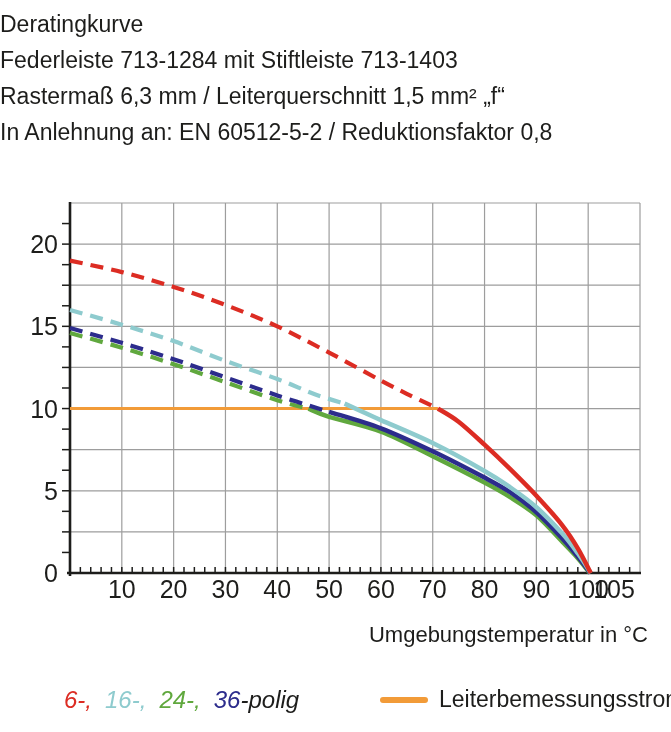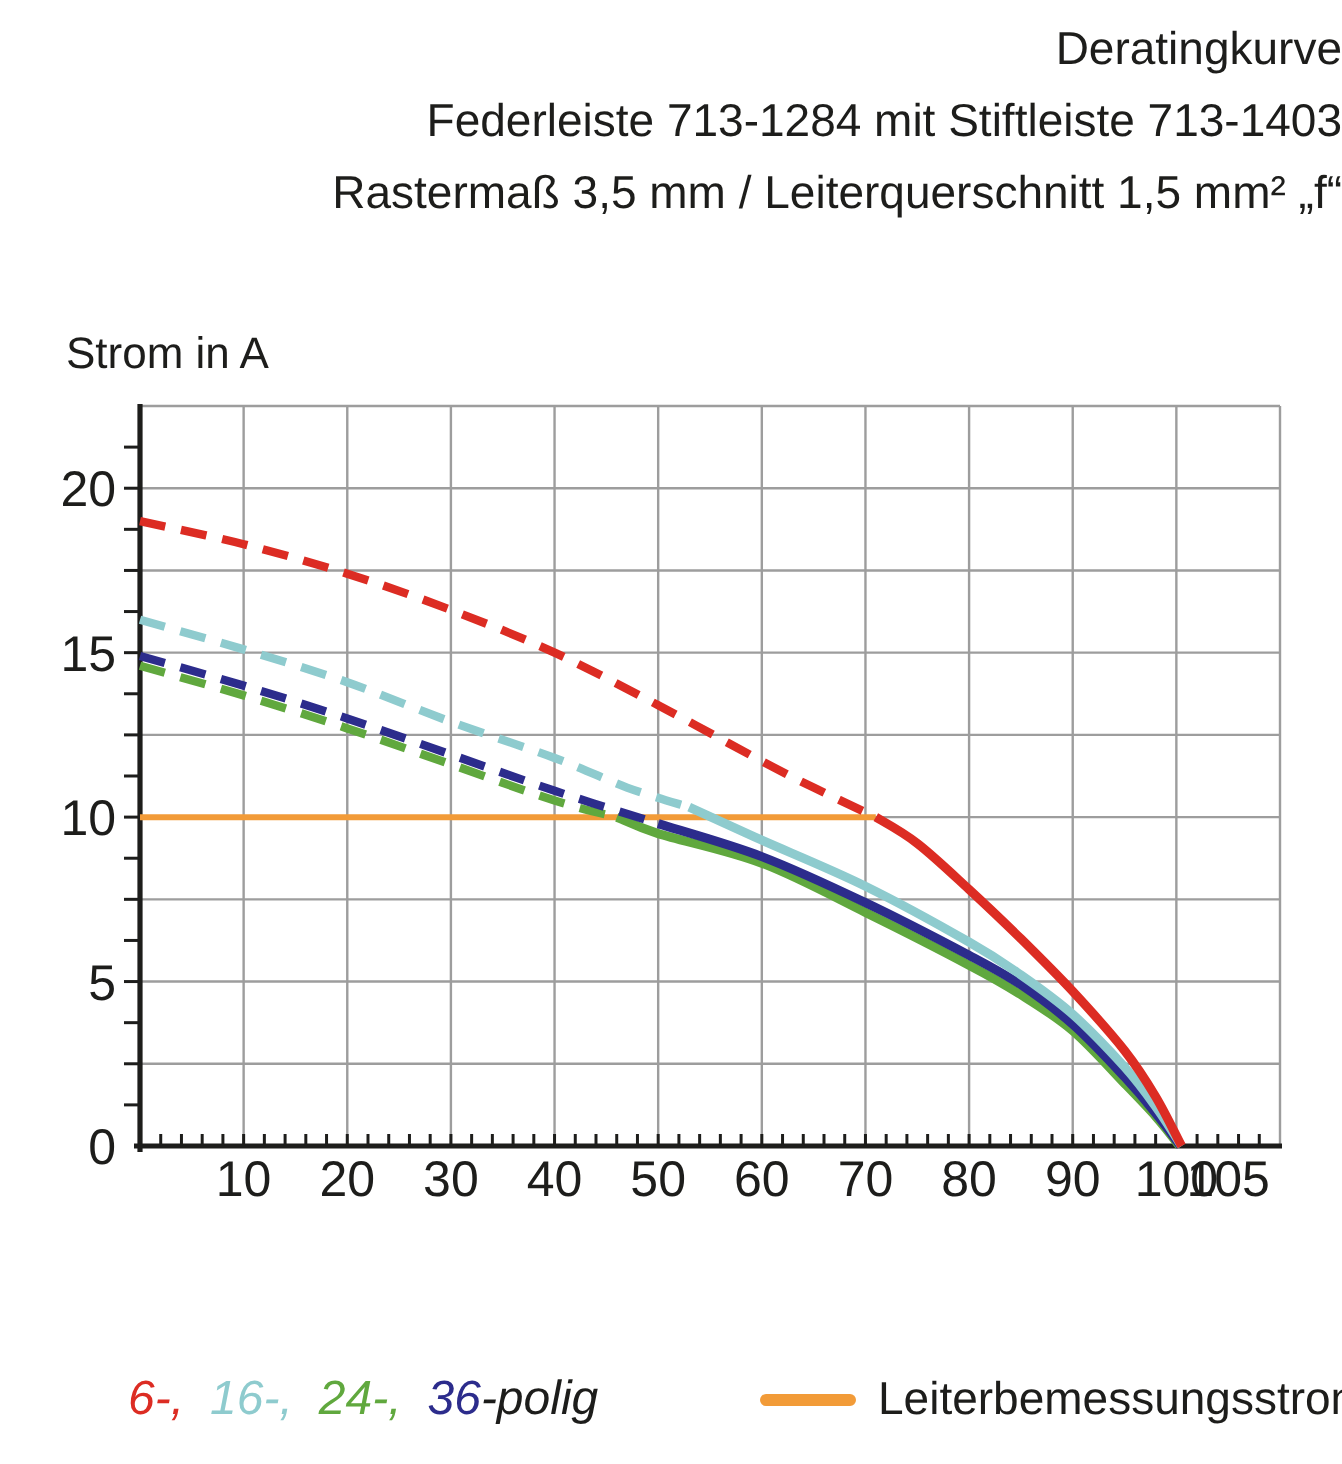--- a/index.html
+++ b/index.html
@@ -6,21 +6,21 @@
   .page{
     position:relative;
     width:671px;height:732px;
     background:#ffffff;
     font-family:"Liberation Sans", sans-serif;
     color:#1d1d1b;
     overflow:hidden;
   }
   .titles{
     position:absolute;top:6px;left:0;right:0;
-    text-align:right;
+    text-align:left;
     font-size:23px;line-height:36px;
     color:#1d1d1b;
   }
   .y-axis-title{
     position:absolute;left:33px;top:164px;
     font-size:22px;
   }
   .x-axis-title{
     position:absolute;right:23px;top:622px;
     font-size:22px;
@@ -39,24 +39,24 @@
   .lg-item{display:inline-block;}
 </style>
 </head>
 <body>
 
 <div class="page">
 
   <div class="titles">
     <div>Deratingkurve</div>
     <div>Federleiste 713-1284 mit Stiftleiste 713-1403</div>
-    <div>Rastermaß 3,5 mm / Leiterquerschnitt 1,5 mm² „f“</div>
+    <div>Rastermaß 6,3 mm / Leiterquerschnitt 1,5 mm² „f“</div>
+    <div>In Anlehnung an: EN 60512-5-2 / Reduktionsfaktor 0,8</div>
   </div>
 
-  <div class="y-axis-title">Strom in A</div>
 
   <svg id="chart-svg" viewBox="0 0 671 732" aria-hidden="true">
       <line x1="121.81818181818181" y1="203" x2="121.81818181818181" y2="573" stroke="#9d9d9d" stroke-width="1.2"></line>
       <line x1="173.63636363636363" y1="203" x2="173.63636363636363" y2="573" stroke="#9d9d9d" stroke-width="1.2"></line>
       <line x1="225.45454545454547" y1="203" x2="225.45454545454547" y2="573" stroke="#9d9d9d" stroke-width="1.2"></line>
       <line x1="277.27272727272725" y1="203" x2="277.27272727272725" y2="573" stroke="#9d9d9d" stroke-width="1.2"></line>
       <line x1="329.09090909090907" y1="203" x2="329.09090909090907" y2="573" stroke="#9d9d9d" stroke-width="1.2"></line>
       <line x1="380.90909090909093" y1="203" x2="380.90909090909093" y2="573" stroke="#9d9d9d" stroke-width="1.2"></line>
       <line x1="432.72727272727275" y1="203" x2="432.72727272727275" y2="573" stroke="#9d9d9d" stroke-width="1.2"></line>
       <line x1="484.54545454545456" y1="203" x2="484.54545454545456" y2="573" stroke="#9d9d9d" stroke-width="1.2"></line>
@@ -165,20 +165,21 @@
       <path d="M 70.0 332.9 C 78.6 335.4, 104.5 342.5, 121.8 347.7 C 139.1 352.9, 156.4 358.4, 173.6 364.2 C 190.9 369.9, 208.2 376.2, 225.5 382.2 C 242.7 388.3, 263.5 395.9, 277.3 400.3 C 291.1 404.7, 303.2 407.2, 308.4 408.6" fill="none" stroke="#60a83e" stroke-width="4.2" stroke-dasharray="13 8" stroke-linejoin="round"></path>
       <path d="M 308.4 408.6 C 311.8 409.9, 317.0 412.9, 329.1 416.8 C 341.2 420.6, 363.6 425.0, 380.9 431.6 C 398.2 438.2, 415.5 447.7, 432.7 456.2 C 450.0 464.7, 471.6 475.7, 484.5 482.6 C 497.5 489.4, 501.8 491.9, 510.5 497.4 C 519.1 502.8, 527.7 508.0, 536.4 515.4 C 545.0 522.8, 555.4 534.6, 562.3 541.8 C 569.2 548.9, 573.2 553.0, 577.8 558.2 C 582.4 563.4, 587.8 570.5, 589.7 573.0" fill="none" stroke="#60a83e" stroke-width="4.5" stroke-linejoin="round"></path>
       <path d="M 70.0 328.0 C 78.6 330.4, 104.5 337.6, 121.8 342.8 C 139.1 348.0, 156.4 353.5, 173.6 359.2 C 190.9 365.0, 208.2 371.3, 225.5 377.3 C 242.7 383.3, 260.0 389.6, 277.3 395.4 C 294.5 401.2, 320.5 409.1, 329.1 411.8" fill="none" stroke="#2c2c8c" stroke-width="4.2" stroke-dasharray="13 8" stroke-linejoin="round"></path>
       <path d="M 329.1 411.8 C 337.7 414.6, 363.6 421.7, 380.9 428.3 C 398.2 434.9, 415.5 443.1, 432.7 451.3 C 450.0 459.5, 471.6 470.8, 484.5 477.6 C 497.5 484.5, 501.8 486.7, 510.5 492.4 C 519.1 498.2, 527.7 504.5, 536.4 512.2 C 545.0 519.8, 555.4 531.1, 562.3 538.5 C 569.2 545.9, 573.2 550.8, 577.8 556.6 C 582.5 562.3, 588.2 570.3, 590.3 573.0" fill="none" stroke="#2c2c8c" stroke-width="4.5" stroke-linejoin="round"></path>
       <path d="M 70.0 309.9 C 78.6 312.4, 104.5 319.5, 121.8 324.7 C 139.1 329.9, 156.4 335.1, 173.6 341.1 C 190.9 347.2, 208.2 354.6, 225.5 360.9 C 242.7 367.2, 262.6 373.5, 277.3 379.0 C 292.0 384.4, 302.3 389.6, 313.5 393.8 C 324.8 397.9, 339.5 402.0, 344.6 403.6" fill="none" stroke="#8ecbce" stroke-width="4.2" stroke-dasharray="13 8" stroke-linejoin="round"></path>
       <path d="M 344.6 403.6 C 350.7 406.4, 366.2 413.5, 380.9 420.1 C 395.6 426.6, 415.5 434.6, 432.7 443.1 C 450.0 451.6, 471.6 463.6, 484.5 471.0 C 497.5 478.4, 501.8 481.5, 510.5 487.5 C 519.1 493.5, 527.7 499.5, 536.4 507.2 C 545.0 514.9, 555.4 525.9, 562.3 533.5 C 569.2 541.2, 573.1 546.7, 577.8 553.3 C 582.6 559.8, 588.6 569.7, 590.8 573.0" fill="none" stroke="#8ecbce" stroke-width="4.5" stroke-linejoin="round"></path>
       <path d="M 70.0 260.6 C 78.6 262.5, 104.5 267.7, 121.8 272.1 C 139.1 276.5, 156.4 281.4, 173.6 286.9 C 190.9 292.3, 208.2 298.4, 225.5 305.0 C 242.7 311.5, 260.0 318.4, 277.3 326.3 C 294.5 334.3, 311.8 343.6, 329.1 352.6 C 346.4 361.7, 368.0 373.7, 380.9 380.6 C 393.9 387.5, 397.3 389.1, 406.8 393.8 C 416.3 398.4, 432.7 406.1, 437.9 408.6" fill="none" stroke="#dc2c23" stroke-width="4.2" stroke-dasharray="13 8" stroke-linejoin="round"></path>
       <path d="M 437.9 408.6 C 441.4 410.7, 450.9 415.7, 458.6 421.7 C 466.4 427.7, 475.9 436.8, 484.5 444.7 C 493.2 452.7, 501.8 460.9, 510.5 469.4 C 519.1 477.9, 527.7 486.4, 536.4 495.7 C 545.0 505.0, 555.4 516.5, 562.3 525.3 C 569.2 534.1, 573.1 540.4, 577.8 548.3 C 582.6 556.3, 588.6 568.9, 590.8 573.0" fill="none" stroke="#dc2c23" stroke-width="4.5" stroke-linejoin="round"></path>
     </svg>
 
+  <div class="x-axis-title">Umgebungstemperatur in °C</div>
 
   <div class="legend-left"><span class="lg-item" style="color: rgb(220, 44, 35); margin-right: 13px;">6-,</span><span class="lg-item" style="color: rgb(142, 203, 206); margin-right: 13px;">16-,</span><span class="lg-item" style="color: rgb(96, 168, 62); margin-right: 13px;">24-,</span><span class="lg-item" style="color: rgb(44, 44, 140);">36</span><span class="lg-item" style="color: rgb(29, 29, 27);">-polig</span></div>
 
   <div class="legend-right">
     <span class="swatch" style="background: rgb(242, 155, 56);"></span>
     <span>Leiterbemessungsstrom</span>
   </div>
 
 </div>
 

